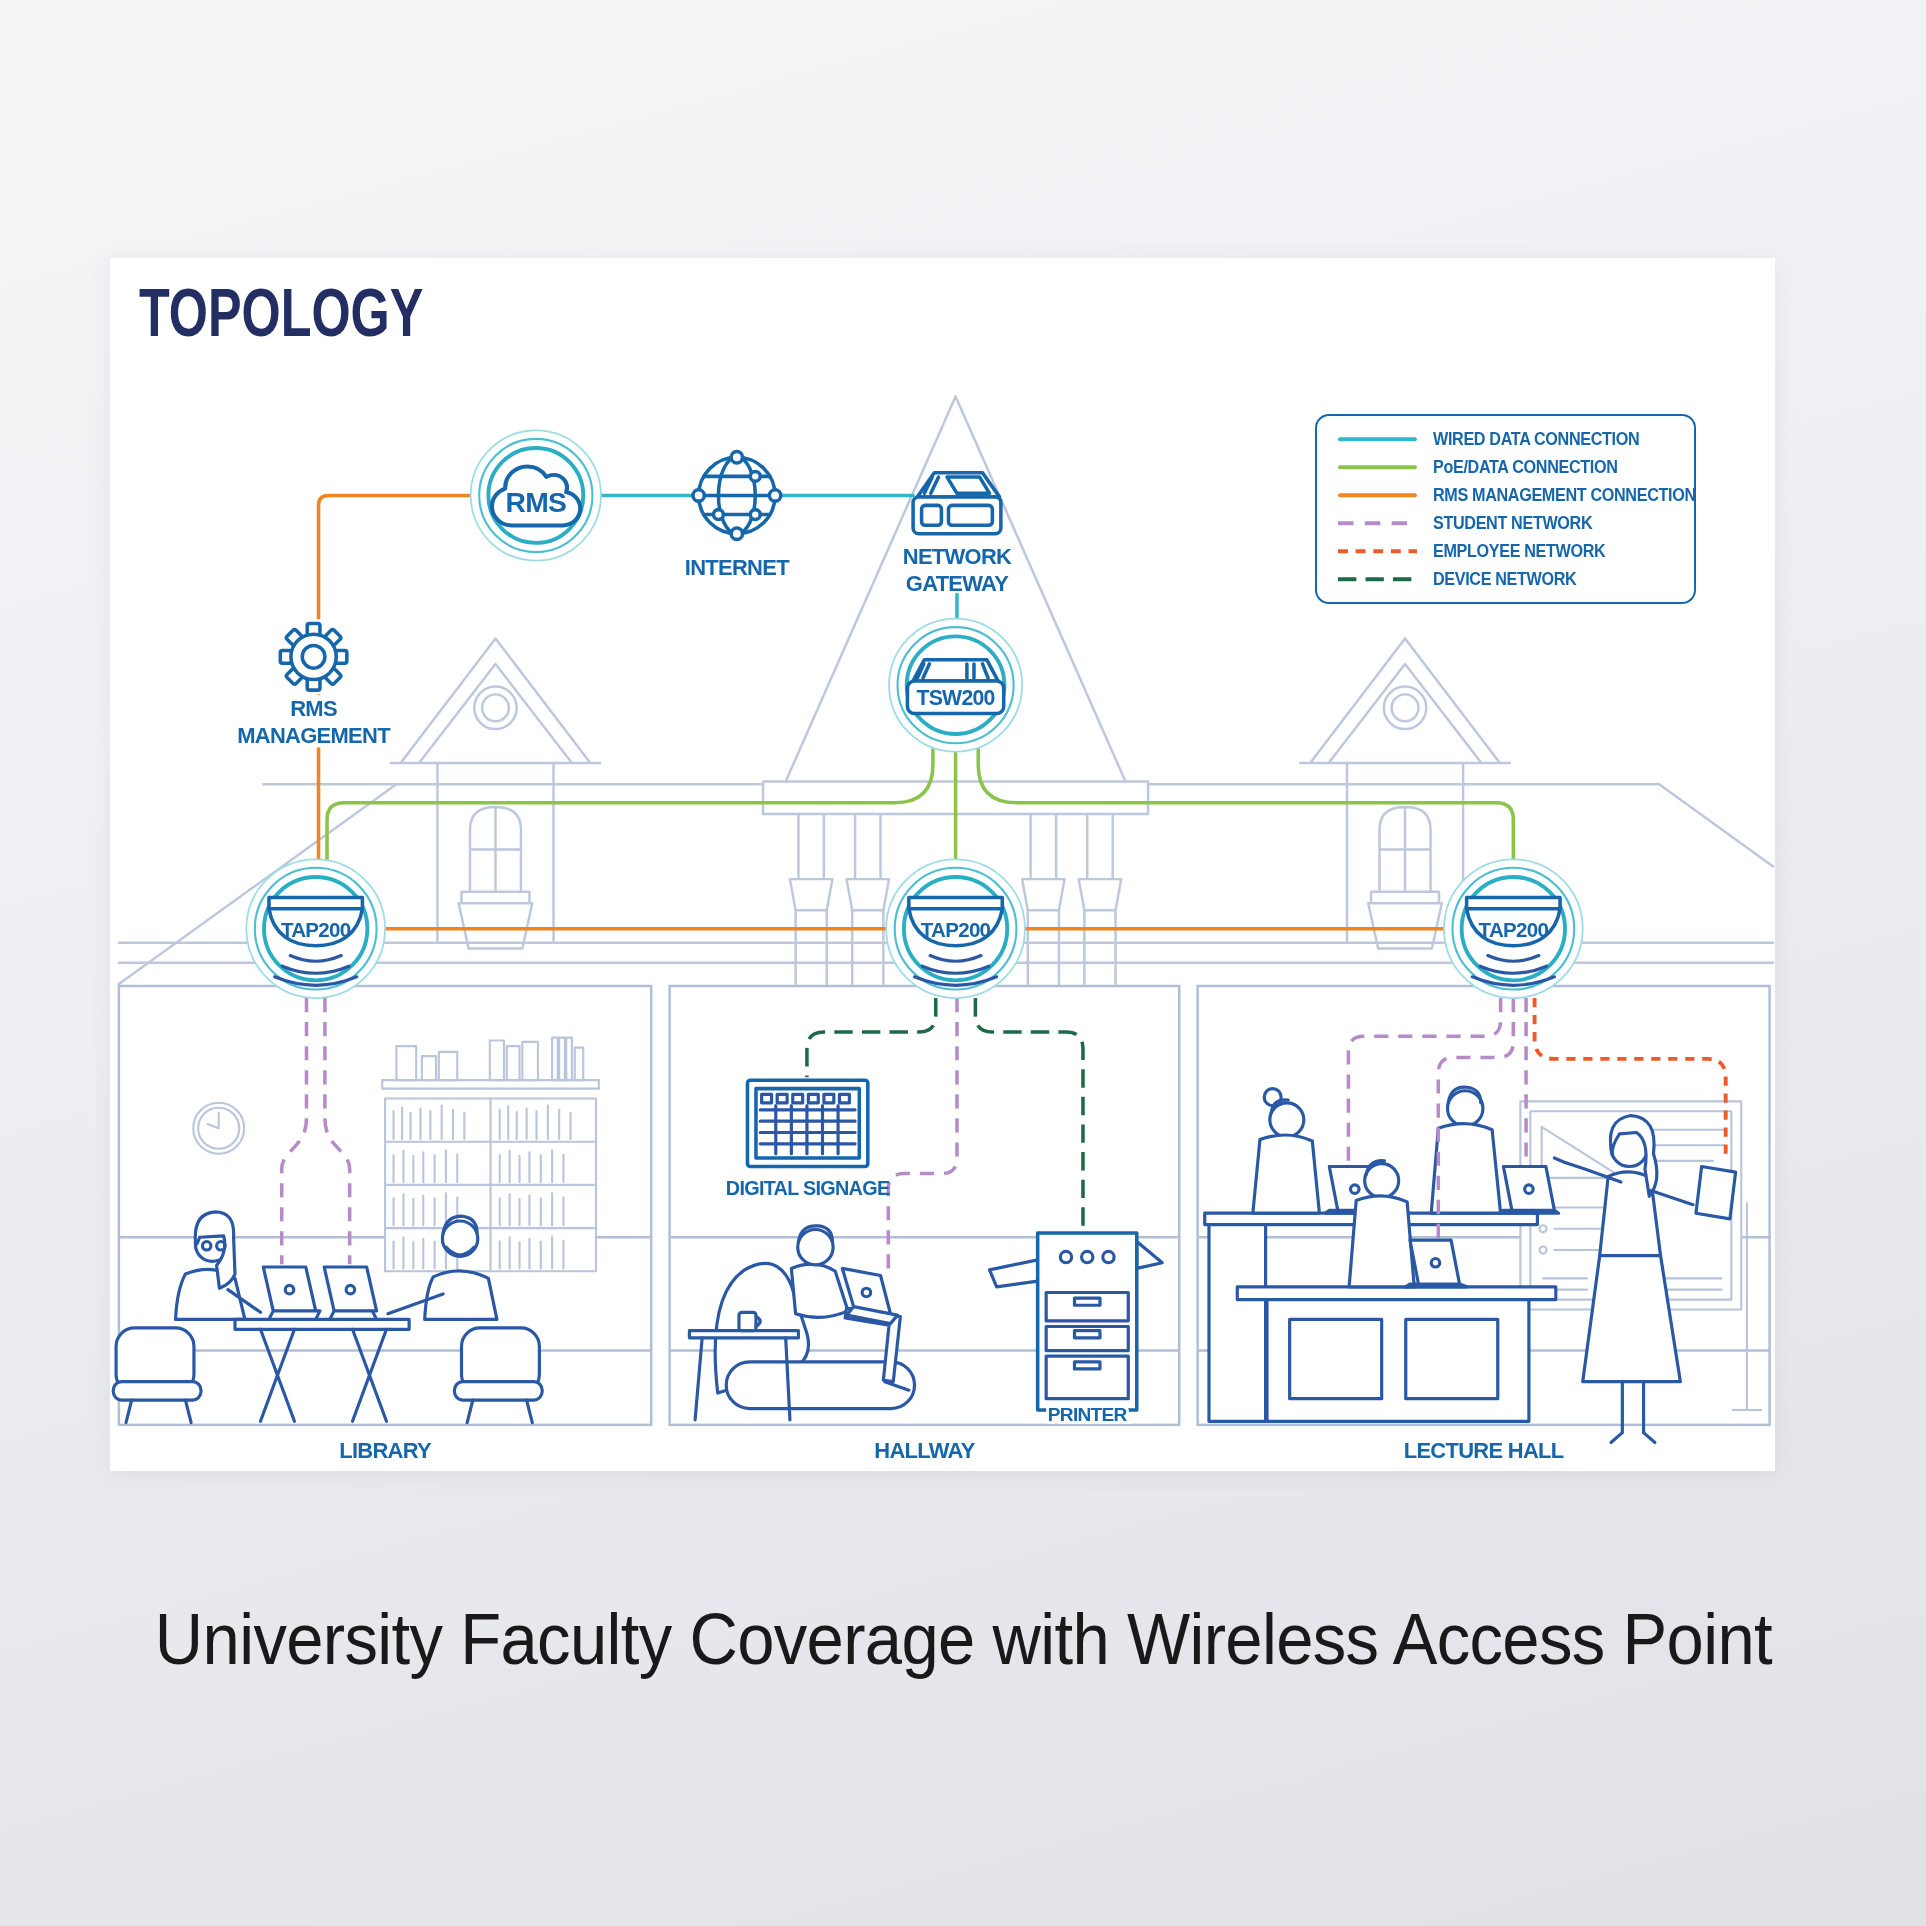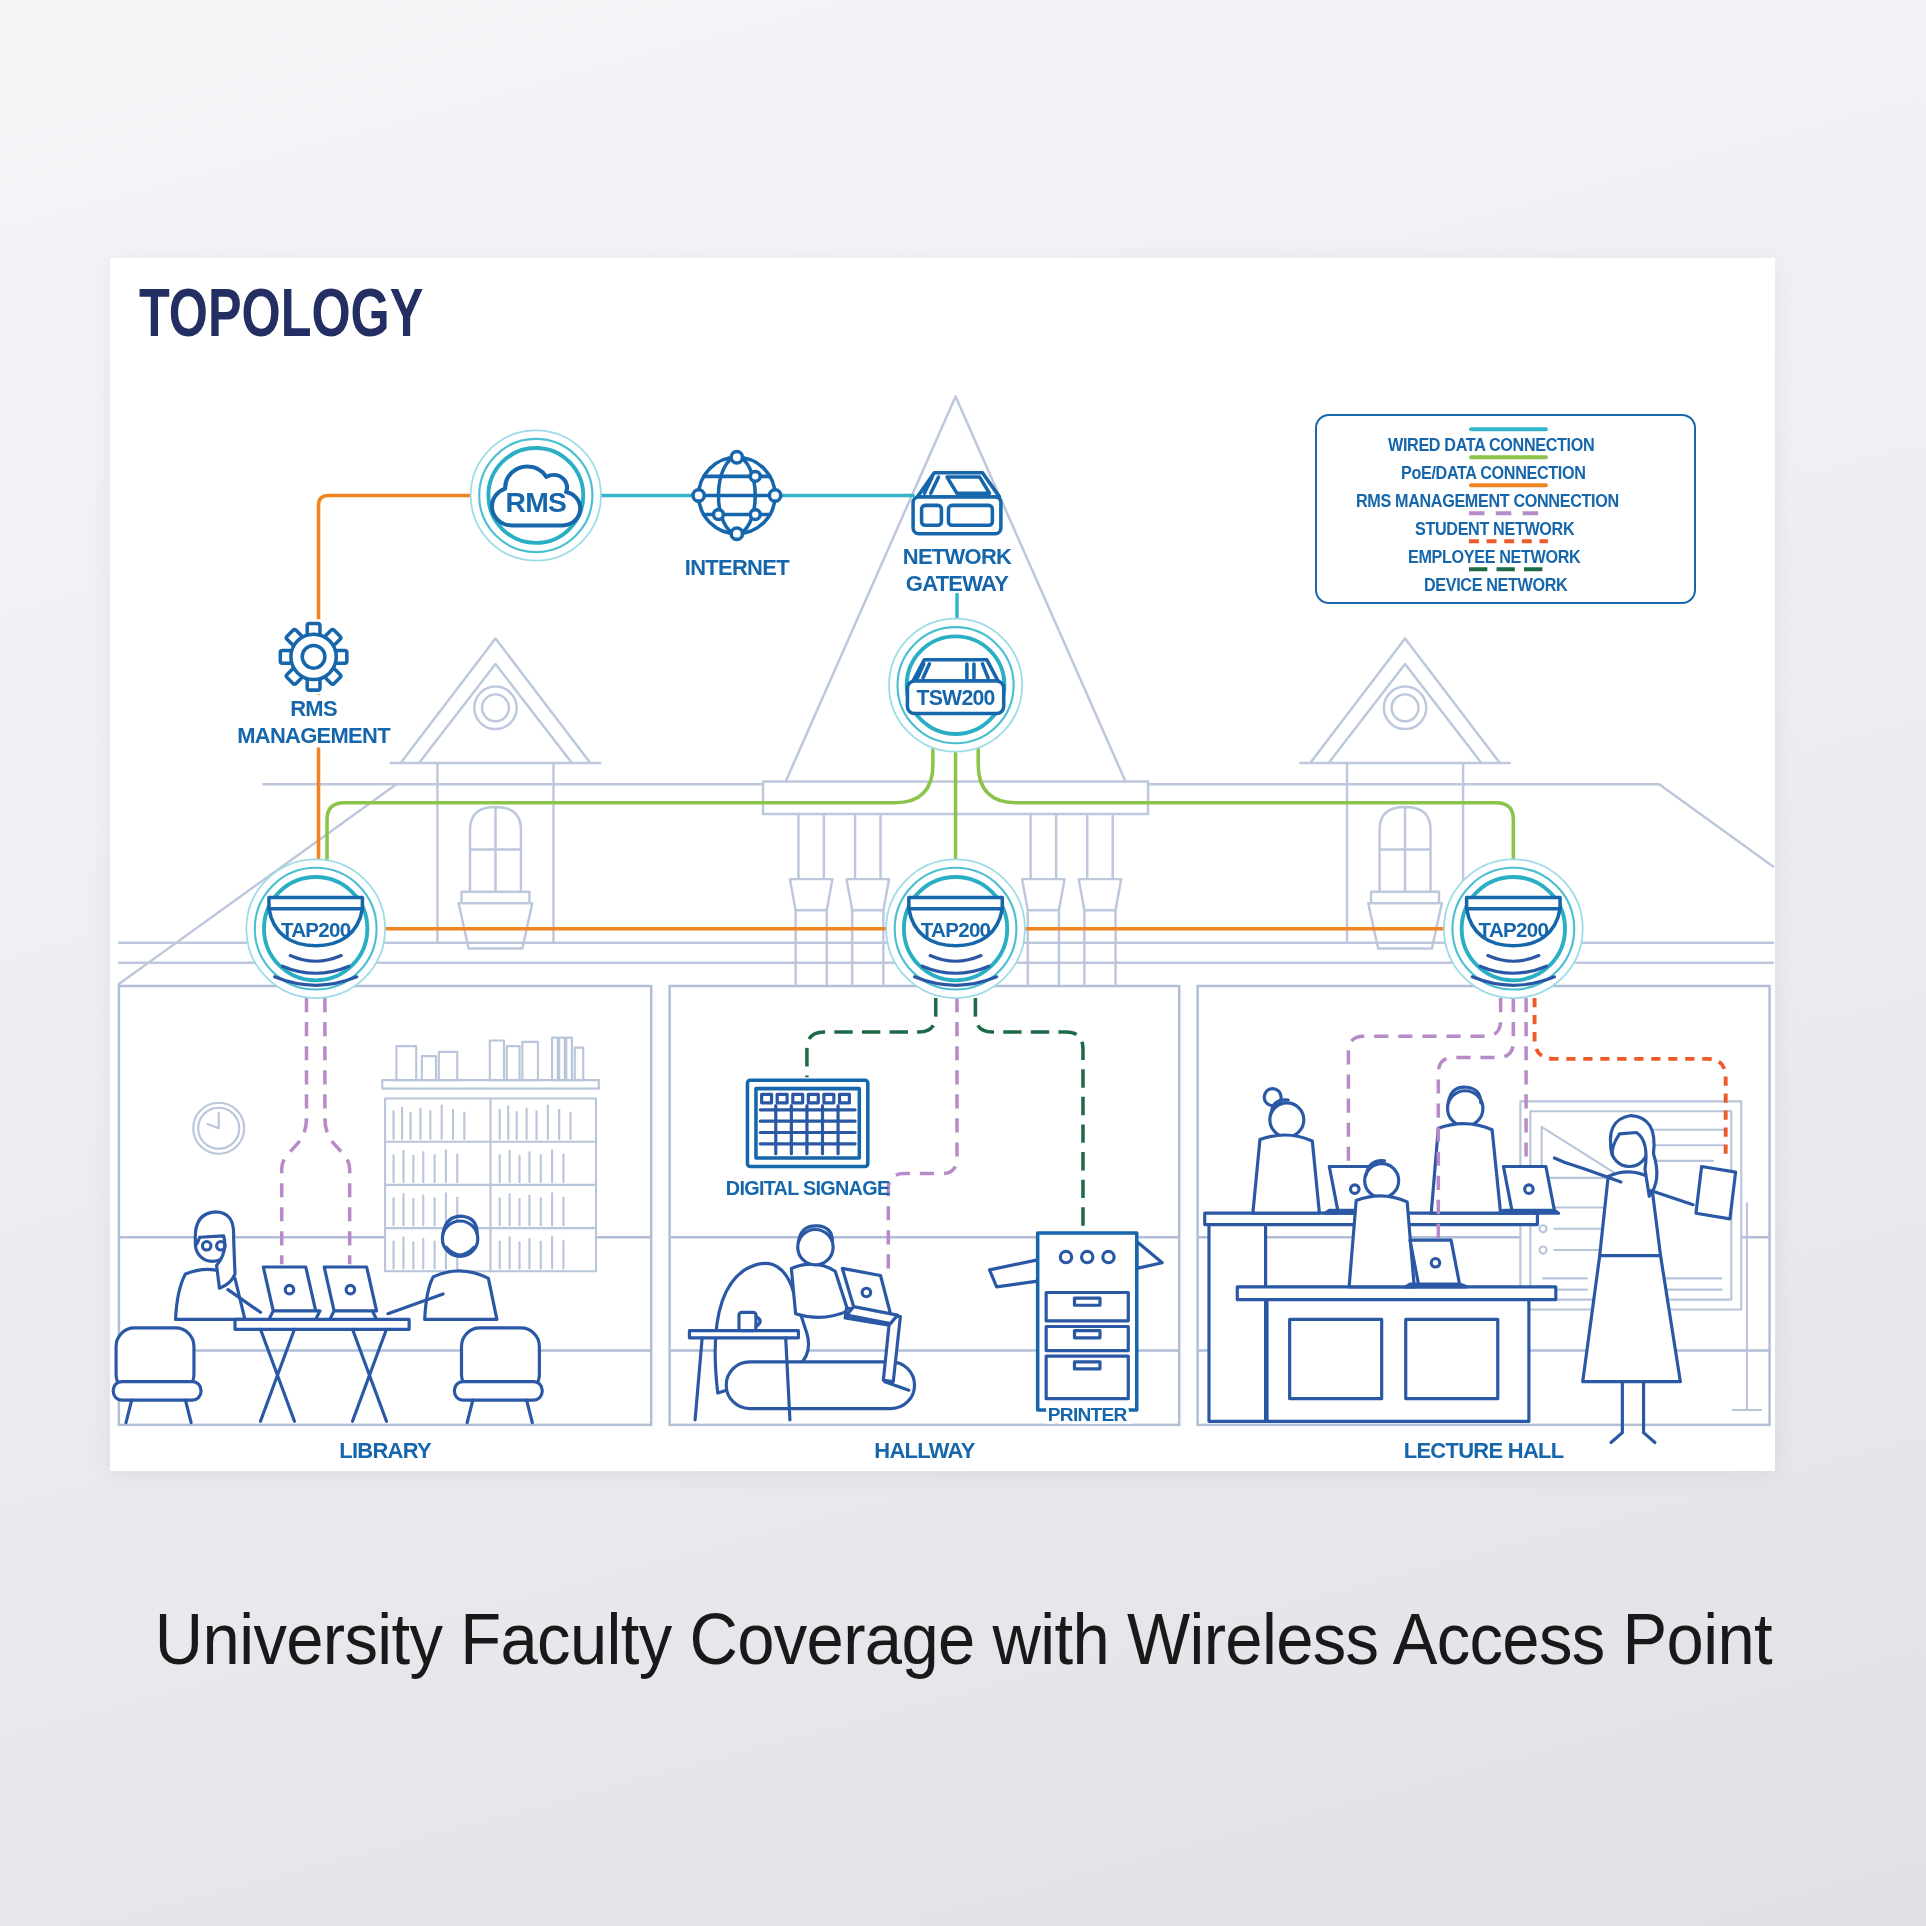--- a/index.html
+++ b/index.html
@@ -15,21 +15,21 @@
   .page-title{
     position:absolute;left:139px;top:273px;
     font-size:68px;font-weight:bold;color:#232e62;letter-spacing:0px;
     transform:scaleX(.74);transform-origin:left top;white-space:nowrap;
   }
   .legend{
     position:absolute;left:1315px;top:414px;width:381px;height:190px;
     border:2.8px solid #1866ac;border-radius:14px;box-sizing:border-box;
     display:flex;flex-direction:column;justify-content:center;background:#fff;
   }
-  .legend-row{display:flex;align-items:center;height:28px;flex-direction:column;}
+  .legend-row{display:flex;align-items:center;height:28px;}
   .legend-swatch{margin-left:21px;margin-right:15.6px;flex:0 0 auto;}
   .legend-label{
     font-size:18.4px;font-weight:bold;color:#1566ab;white-space:nowrap;
     transform:scaleX(.88);transform-origin:left center;letter-spacing:-0.4px;
   }
   .caption-wrap{position:absolute;left:0;top:1566px;width:1926px;text-align:center;margin-top:32px;}
   .caption{
     display:inline-block;font-size:72px;font-weight:400;color:#191919;
     transform:scaleX(.93);transform-origin:center top;white-space:nowrap;letter-spacing:-0.7px;
   }

